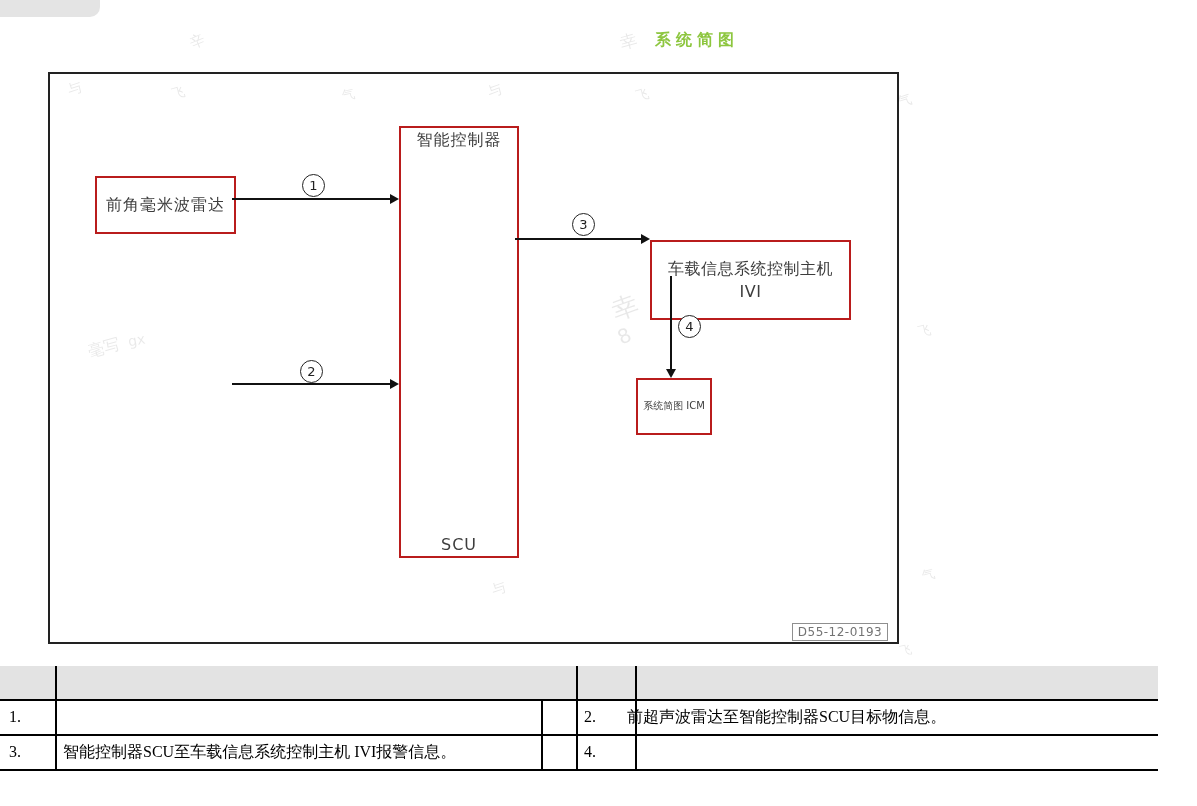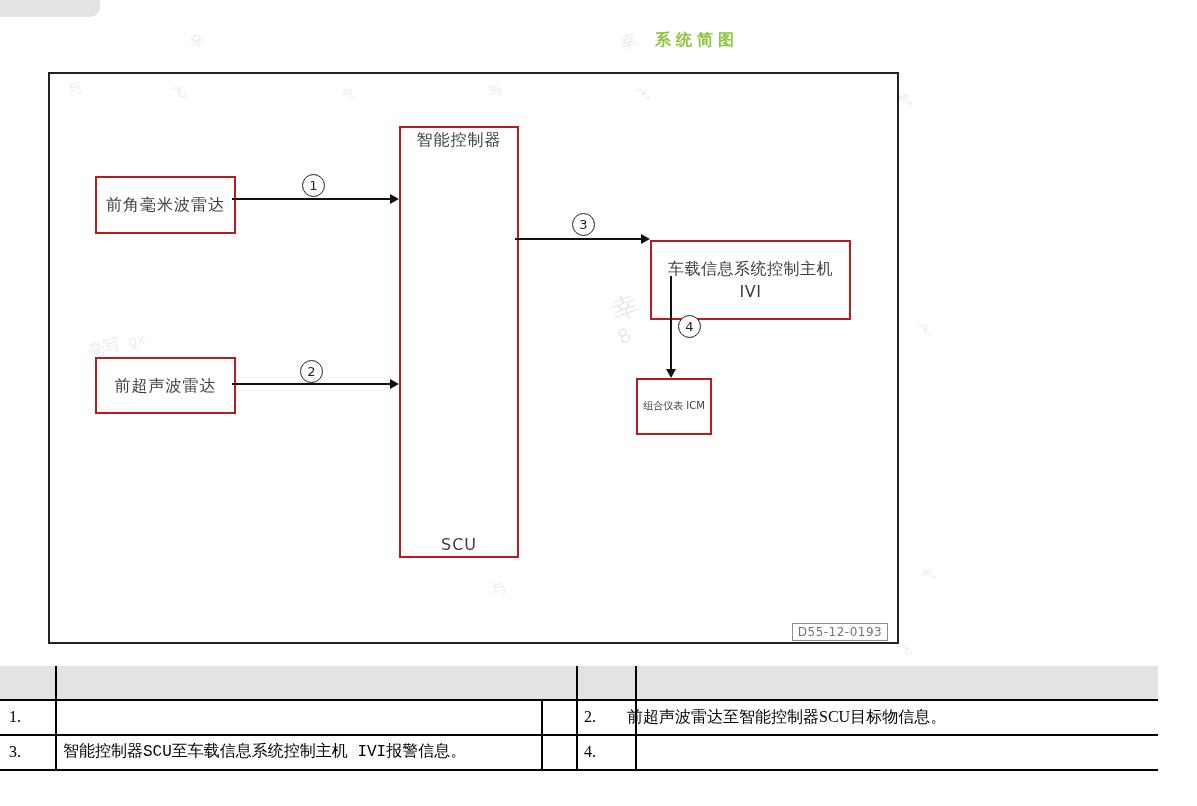--- a/index.html
+++ b/index.html
@@ -53,36 +53,33 @@
   <div class="top-tab"></div>
 
   <div class="page-title" style="color: rgb(141, 198, 63);">系统简图</div>
 
   <div class="frame">
 
     <div class="node node-mm">
       <span>前角毫米波雷达</span>
     </div>
 
-    <div class="node node-us">
-      <span>前超声波雷达</span>
-    </div>
 
     <div class="node node-scu">
       <span>智能控制器</span>
       <span>SCU</span>
     </div>
 
     <div class="node node-ivi">
       <span>车载信息系统控制主机</span>
       <span>IVI</span>
     </div>
 
     <div class="node node-icm">
-      <span>组合仪表 ICM</span>
+      <span>系统简图 ICM</span>
     </div>
 
     <div class="hline" style="left:182px;top:124px;width:158px;"></div>
     <div class="ah-right" style="left:340px;top:120px;"></div>
     <div class="cnum" style="left:252px;top:100px;">1</div>
 
     <div class="hline" style="left:182px;top:309px;width:158px;"></div>
     <div class="ah-right" style="left:340px;top:305px;"></div>
     <div class="cnum" style="left:250px;top:286px;">2</div>
 
@@ -105,21 +102,21 @@
   <div class="tbl-vline" style="left:55px;top:666px;height:105px;"></div>
   <div class="tbl-vline" style="left:541px;top:700px;height:70px;"></div>
   <div class="tbl-vline" style="left:576px;top:666px;height:105px;"></div>
   <div class="tbl-vline" style="left:635px;top:666px;height:105px;"></div>
 
   <div class="tbl-cell" style="left:9px;top:700px;">1.</div>
   <div class="tbl-cell" style="left:584px;top:700px;">2.</div>
   <div class="tbl-cell" style="left:627px;top:700px;">前超声波雷达至智能控制器SCU目标物信息。</div>
 
   <div class="tbl-cell" style="left:9px;top:735px;">3.</div>
-  <div class="tbl-cell" style="left:63px;top:735px;font-family:Liberation Mono, monospace;">智能控制器SCU至车载信息系统控制主机 IVI报警信息。</div>
+  <div class="tbl-cell" style="left:63px;top:735px;">智能控制器SCU至车载信息系统控制主机 IVI报警信息。</div>
   <div class="tbl-cell" style="left:584px;top:735px;">4.</div>
 
   <div id="wm-layer">
       <div class="wm" style="left: 620px; top: 30px; font-size: 17px; transform: rotate(-15deg);">幸</div>
       <div class="wm" style="left: 190px; top: 32px; font-size: 15px; transform: rotate(-22deg);">辛</div>
       <div class="wm" style="left: 68px; top: 80px; font-size: 14px; transform: rotate(-18deg);">与</div>
       <div class="wm" style="left: 172px; top: 84px; font-size: 13px; transform: rotate(-15deg);">飞</div>
       <div class="wm" style="left: 342px; top: 86px; font-size: 13px; transform: rotate(-12deg);">气</div>
       <div class="wm" style="left: 488px; top: 82px; font-size: 14px; transform: rotate(-20deg);">与</div>
       <div class="wm" style="left: 636px; top: 86px; font-size: 13px; transform: rotate(-15deg);">飞</div>

